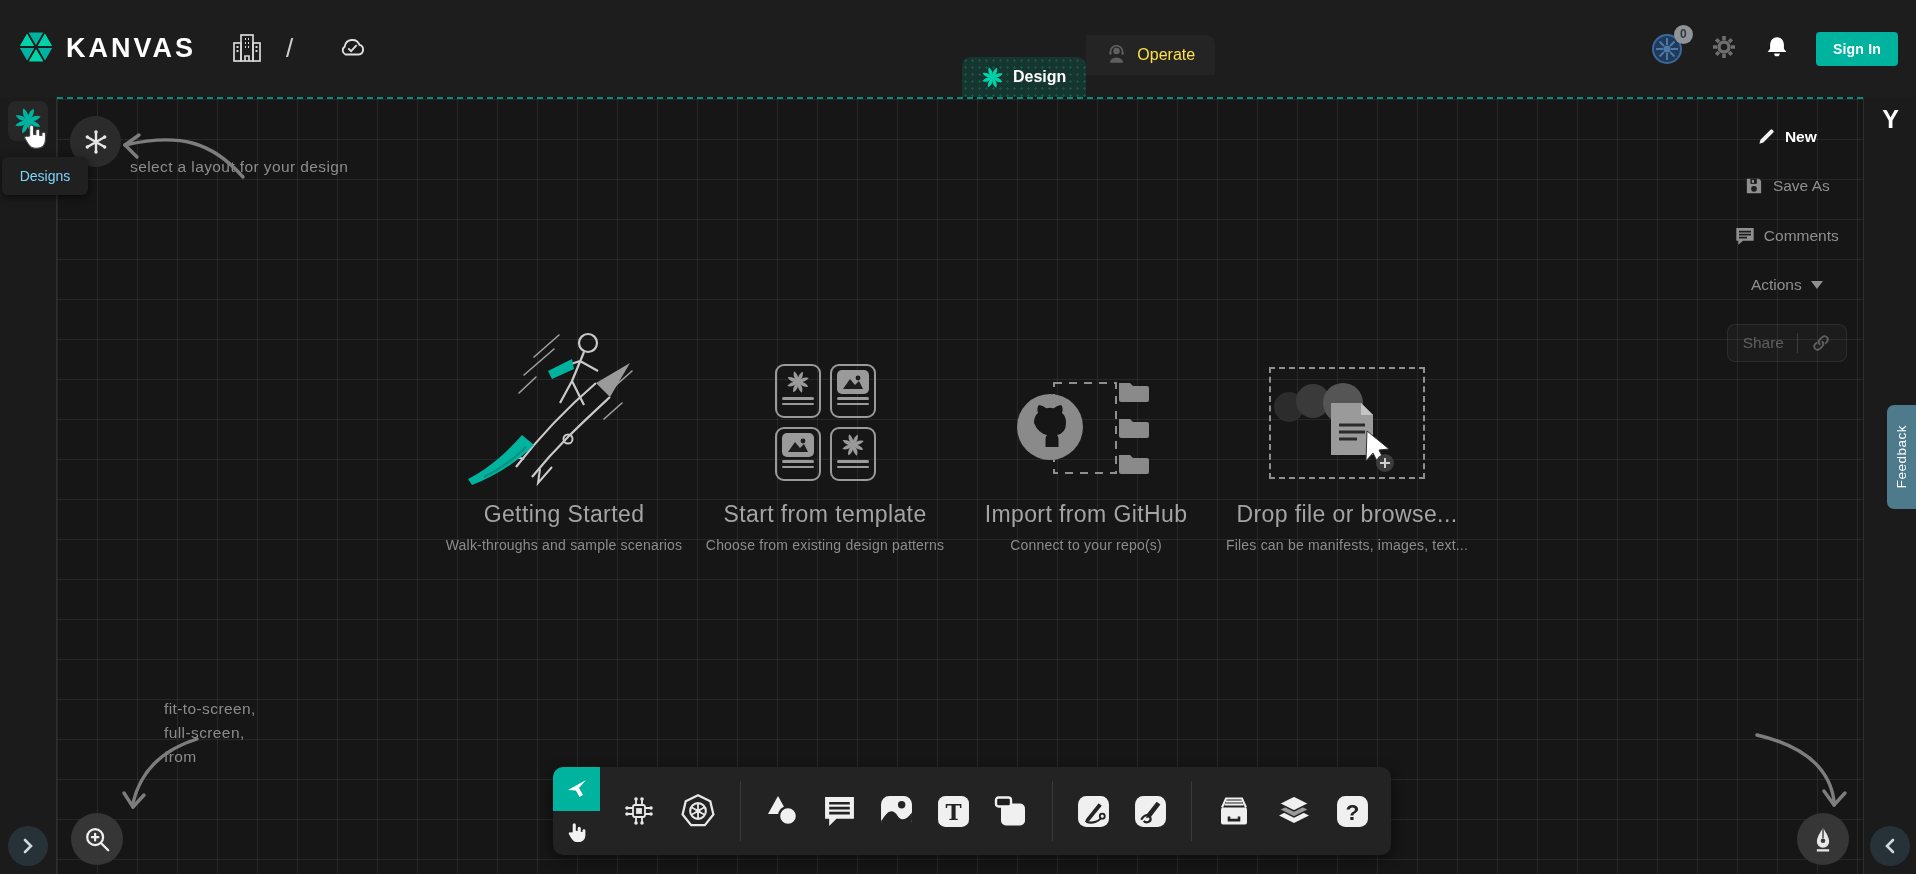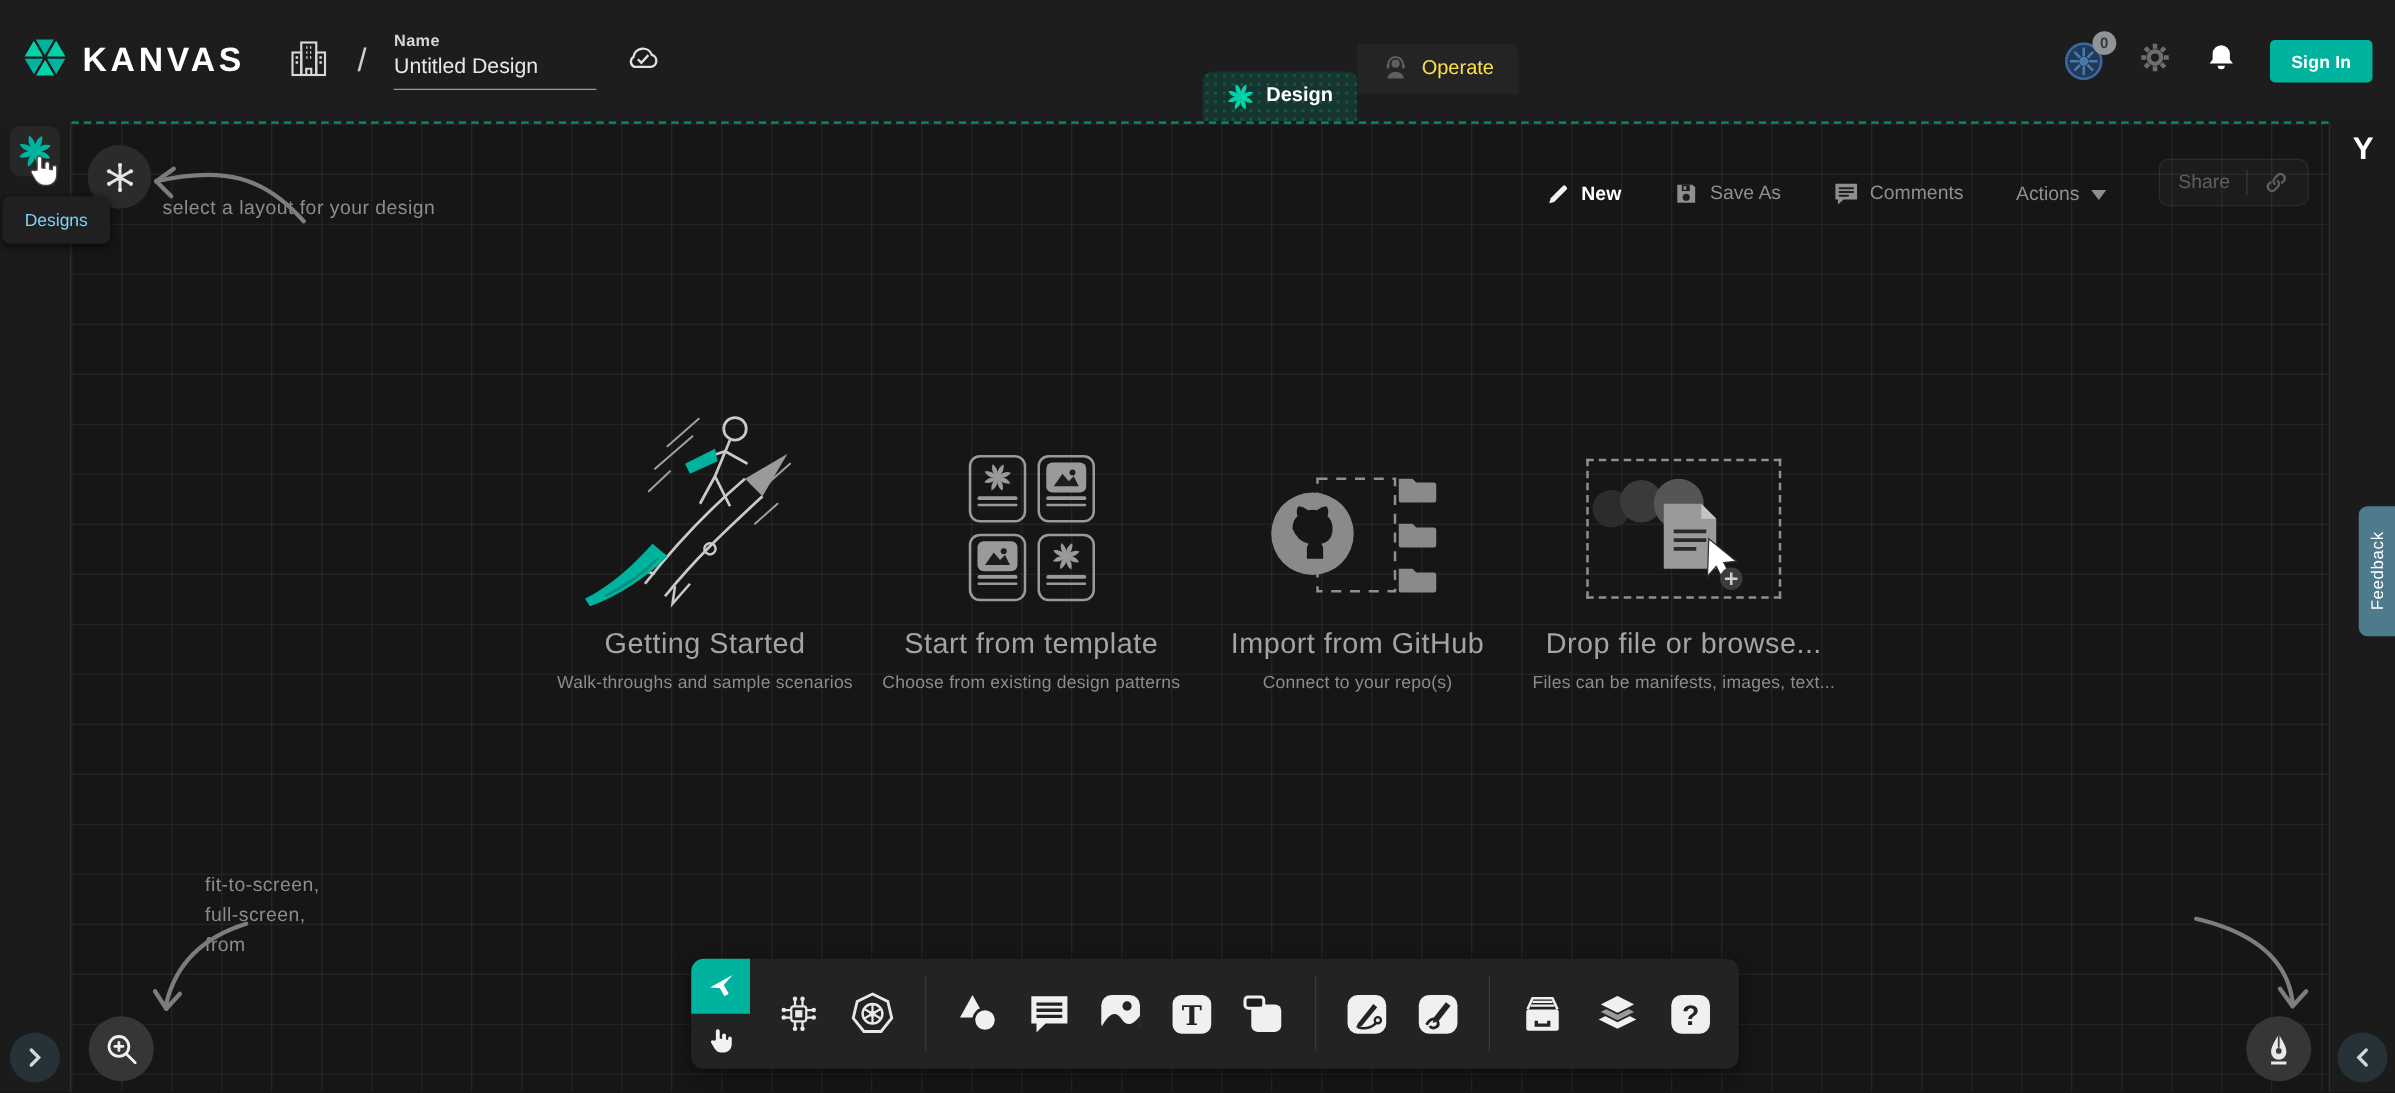--- a/index.html
+++ b/index.html
@@ -62,21 +62,21 @@
 
   .hint { color:#8c8c8c; font-size:15.5px; letter-spacing:.4px; line-height:19px; }
   .hint-layout { position:absolute; left:73px; top:58px; }
   .hint-view { position:absolute; left:107px; top:600px; }
   .hint-view div { margin-bottom:5px; }
   .hint-canvas { position:absolute; right:106px; top:602px; text-align:right; }
   .hint-canvas div { margin-bottom:5px; }
   .anno-arrow { position:absolute; pointer-events:none; }
 
   
-  .canvas-toolbar { position:absolute; top:28px; right:16px; display:flex; align-items:flex-end; gap:42px; }
+  .canvas-toolbar { position:absolute; top:28px; right:16px; display:flex; align-items:center; gap:30px;flex-direction:column; }
   .ct-item { display:flex; align-items:center; gap:9px; font-size:15.5px; color:#8f8f8f; cursor:pointer; }
   .ct-item.primary { color:#fff; font-weight:bold; }
   .share-pill { display:flex; align-items:center; gap:13px; border:1px solid rgba(255,255,255,.13);
     background:rgba(255,255,255,.05); border-radius:8px; padding:8px 15px; opacity:.55; cursor:default; }
   .share-pill .lbl { color:#9a9a9a; font-size:15.5px; }
   .share-div { width:1px; height:20px; background:#5a5a5a; }
 
   
   .cards-row { position:absolute; left:383px; top:226px; width:1044px; display:flex; gap:13px; }
   .wcard { width:248px; display:flex; flex-direction:column; align-items:center; cursor:pointer; }
@@ -150,24 +150,20 @@
       <span class="org-icon">
         <svg width="30" height="32" viewBox="0 0 30 32" fill="none" stroke="#d8d8d8" stroke-width="1.7">
           <rect x="2" y="12" width="7" height="18"></rect>
             <rect x="9" y="4" width="12" height="26"></rect>
             <rect x="21" y="12" width="7" height="18"></rect>
           <path d="M13 8h1M16 8h1M13 12h1M16 12h1M13 16h1M16 16h1M4.5 16h2M4.5 20h2M23.5 16h2M23.5 20h2" stroke-width="2"></path>
           <path d="M13 30 v-5 h4 v5" stroke-width="1.7"></path>
         </svg>
       </span>
       <span class="path-sep">/</span>
-      <div class="name-block">
-        <span class="name-label">Name</span>
-        <input class="name-input" value="Untitled Design" style="">
-      </div>
       <span class="cloud-wrap">
         <svg width="30" height="26" viewBox="0 0 32 26" fill="none" stroke="#e0e0e0" stroke-width="2">
           <path d="M9 21 h14 a5.2 5.2 0 0 0 1 -10.2 A8.2 8.2 0 0 0 8.2 12.6 A4.8 4.8 0 0 0 9 21 Z"></path>
           <path d="M12 14.5 l3 3 l6 -6.5"></path>
         </svg>
       </span>
     </div>
 
     <div class="tabs">
       <div class="tab active">

